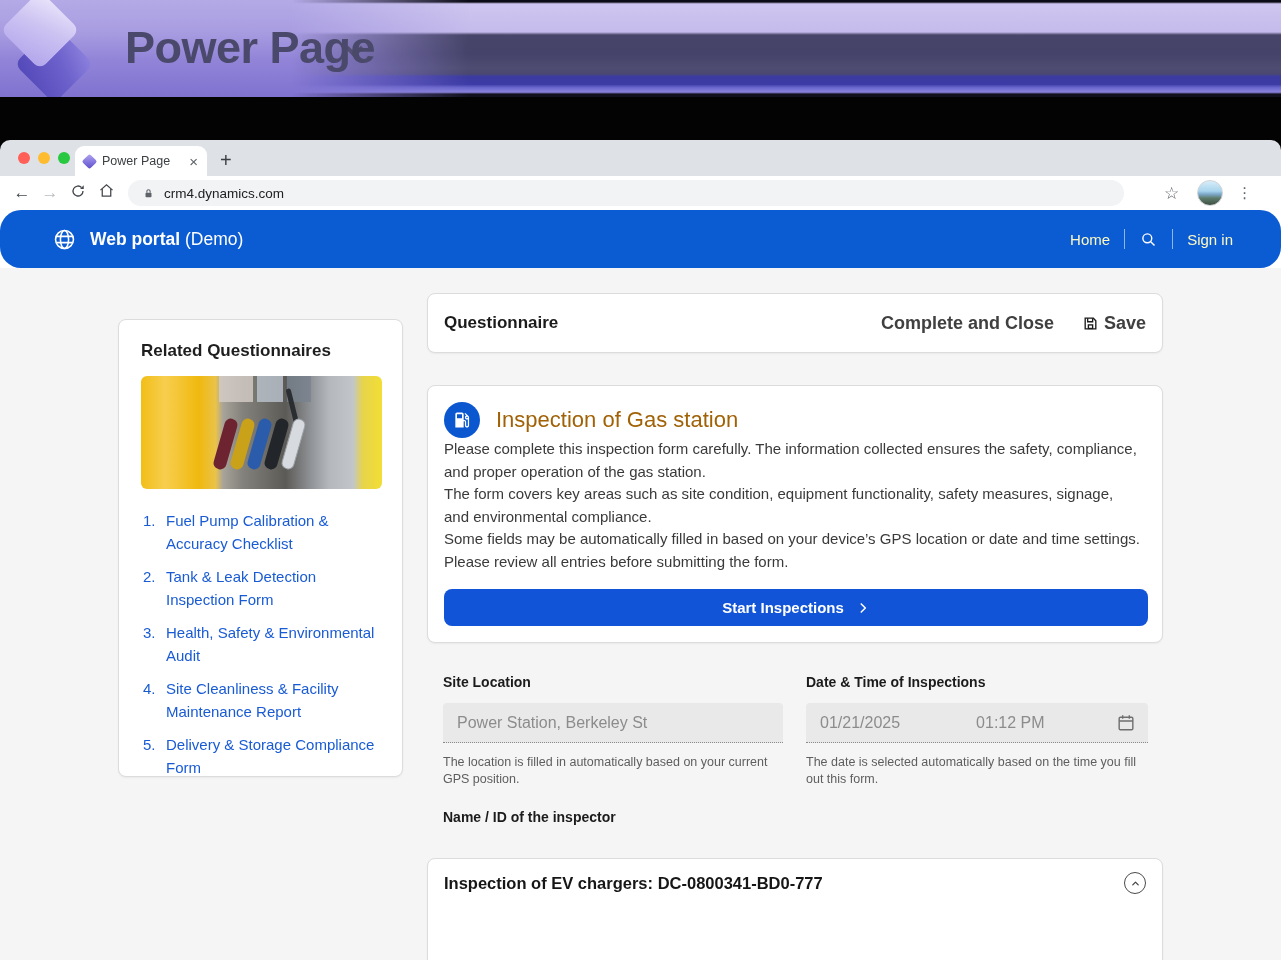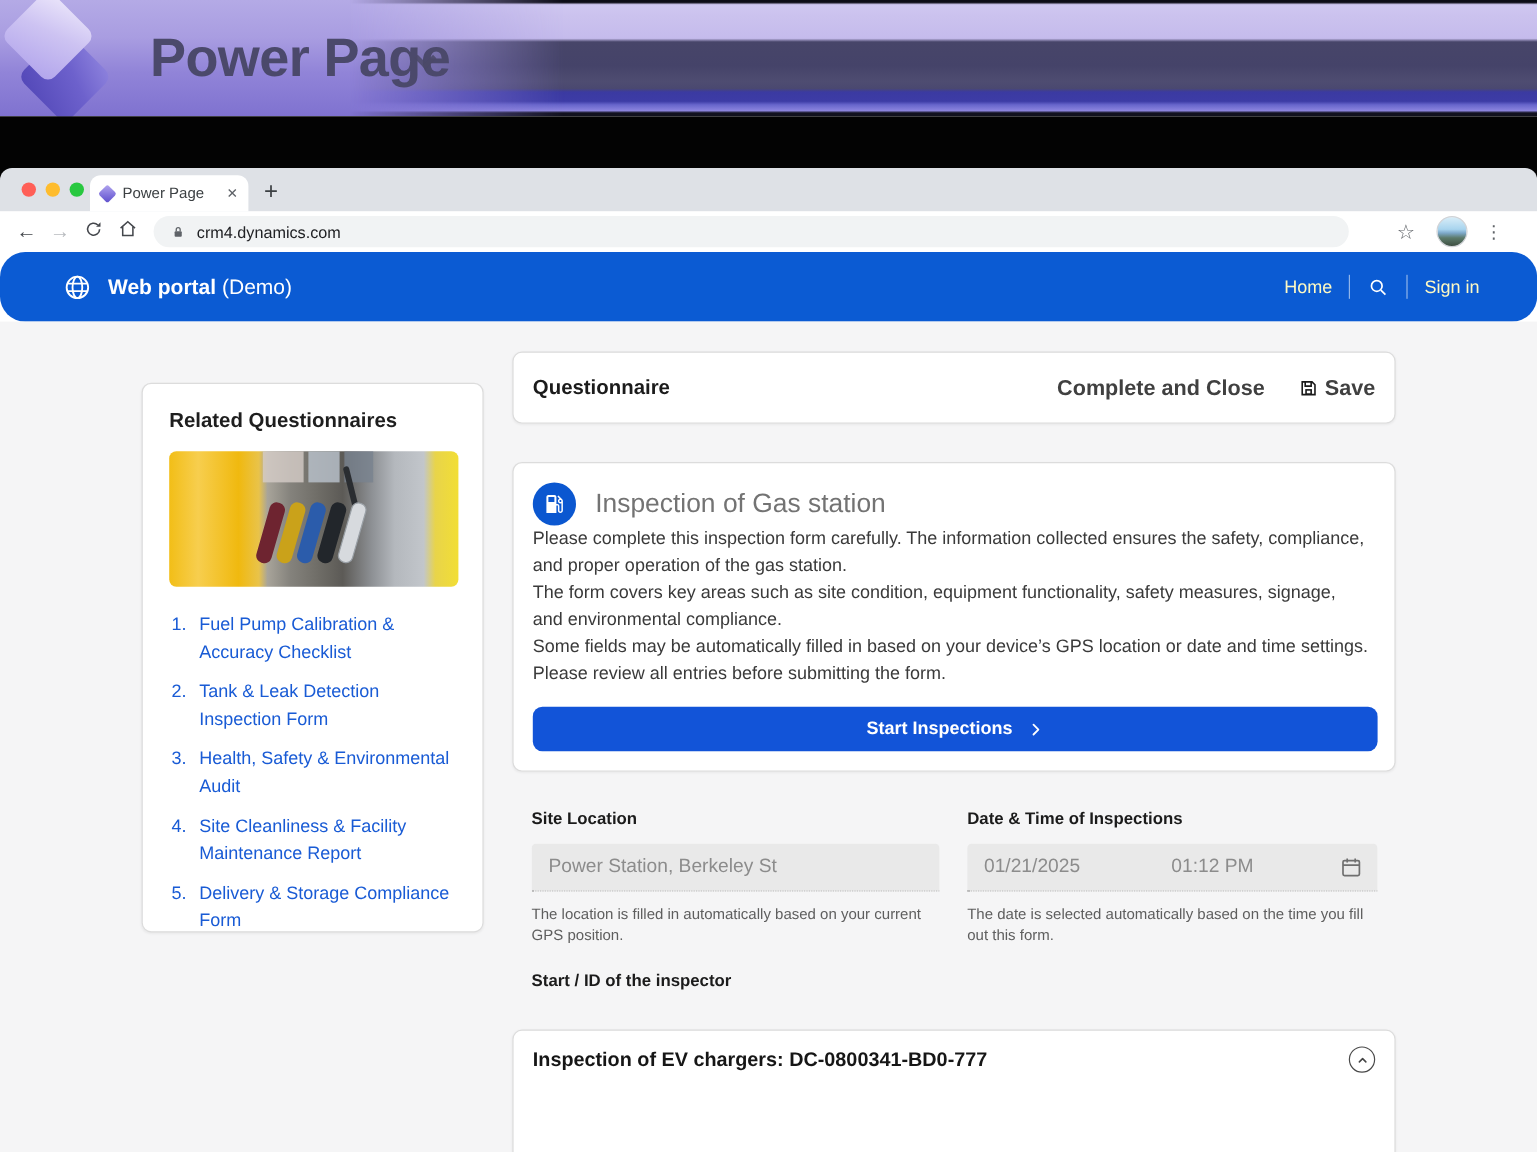--- a/index.html
+++ b/index.html
@@ -92,21 +92,21 @@
   .main-col { position:absolute; left:427px; top:25px; width:736px; }
   .qbar { height:60px; display:flex; align-items:center; padding:0 16px; margin-bottom:32px; }
   .qbar-title { font-size:17px; font-weight:700; color:#1b1b1b; }
   .qbar-right { margin-left:auto; display:flex; align-items:center; gap:28px; }
   .qbar-action { font-size:18px; font-weight:700; color:#404040; display:flex; align-items:center; gap:5px; }
 
   .intro-card { padding:16px 14px 16px 16px; margin-bottom:31px; }
   .intro-head { display:flex; align-items:center; gap:16px; }
   .pump-circle { width:36px; height:36px; border-radius:50%; background:#0b57d0; display:flex;
     align-items:center; justify-content:center; flex:none; }
-  .intro-title { font-size:22px; color:#737373; }
+  .intro-title { font-size:22px; color:#a16207; }
   .intro-text { padding-right:6px; }
   .intro-text p { font-size:15px; line-height:22.5px; color:#3a3a3a; }
   .start-btn { margin-top:16px; width:100%; height:37px; border:none; border-radius:8px; background:#1254d8;
     color:#fff; font-family:"Liberation Sans",sans-serif; font-size:15px; font-weight:700;
     display:flex; align-items:center; justify-content:center; gap:12px; cursor:pointer; }
 
   .fields { padding:0 14px 0 16px; }
   .field-row { display:flex; gap:23px; }
   .fcol-a { width:340px; } .fcol-b { width:342px; }
   .field-label { font-size:14px; font-weight:700; color:#1b1b1b; margin-bottom:13px; }
@@ -301,21 +301,21 @@
                 <svg width="20" height="20" viewBox="0 0 24 24" fill="none" stroke="#6f6f6f" stroke-width="1.7">
                     <rect x="3.8" y="5" width="16.4" height="15" rx="1.5"></rect>
                     <path d="M3.8 9.6h16.4M8 2.8v4M16 2.8v4"></path>
                   </svg>
               </span>
             </div>
             <div class="fhelper">The date is selected automatically based on the time you fill out this form.</div>
           </div>
         </div>
         <div class="inspector-block">
-          <div class="field-label">Start / ID of the inspector</div>
+          <div class="field-label">Name / ID of the inspector</div>
         </div>
       </div>
 
       <div class="card ev-card">
         <div class="ev-head">
           <span class="ev-title">Inspection of EV chargers: DC-0800341-BD0-777</span>
           <span class="ev-collapse">
             <svg width="13" height="13" viewBox="0 0 24 24" fill="none" stroke="#444444" stroke-width="2.4" stroke-linecap="round" stroke-linejoin="round">
                 <path d="M7 14.5l5-5 5 5"></path>
               </svg>

